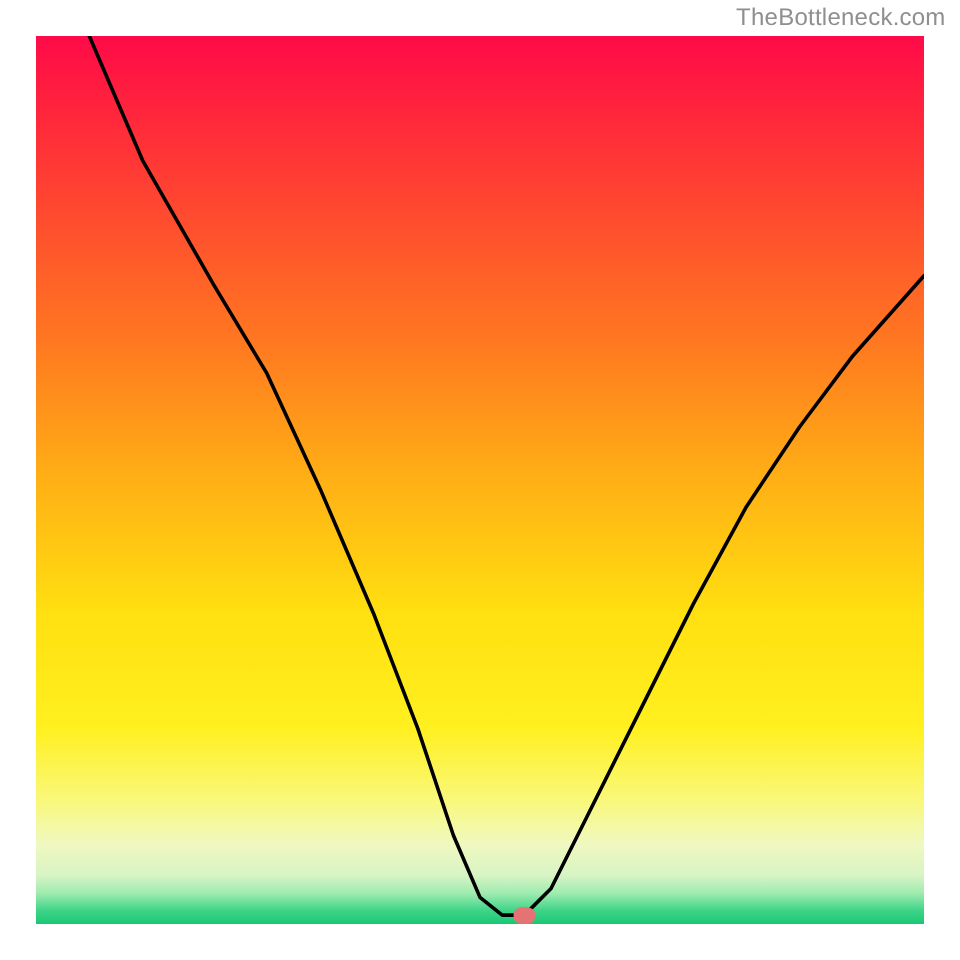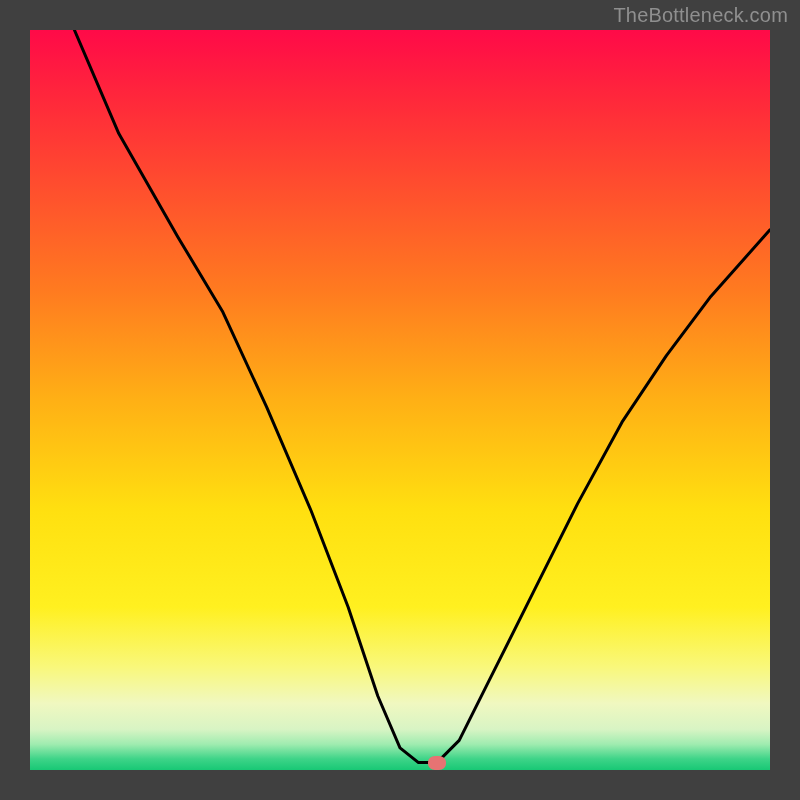--- a/index.html
+++ b/index.html
@@ -8,21 +8,21 @@
     width: 800px;
     height: 800px;
     background: #000;
     overflow: hidden;
     font-family: Arial, Helvetica, sans-serif;
   }
   .frame {
     position: relative;
     width: 800px;
     height: 800px;
-    background: #404040;
+    background: #ffffff;
   }
   .watermark {
     position: absolute;
     top: 4px;
     right: 12px;
     color: #8f8f8f;
     font-size: 20px;
     font-weight: 500;
     letter-spacing: 0.2px;
     z-index: 20;

